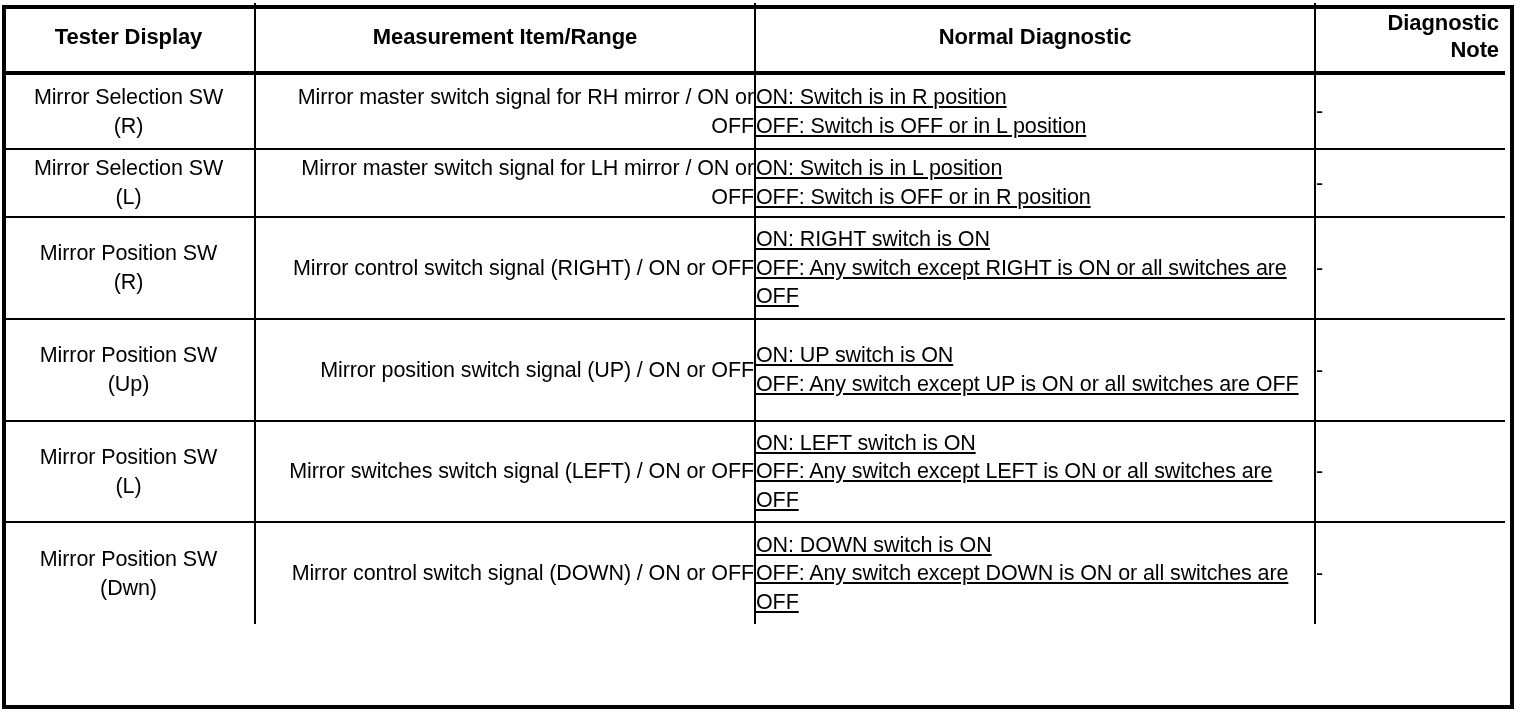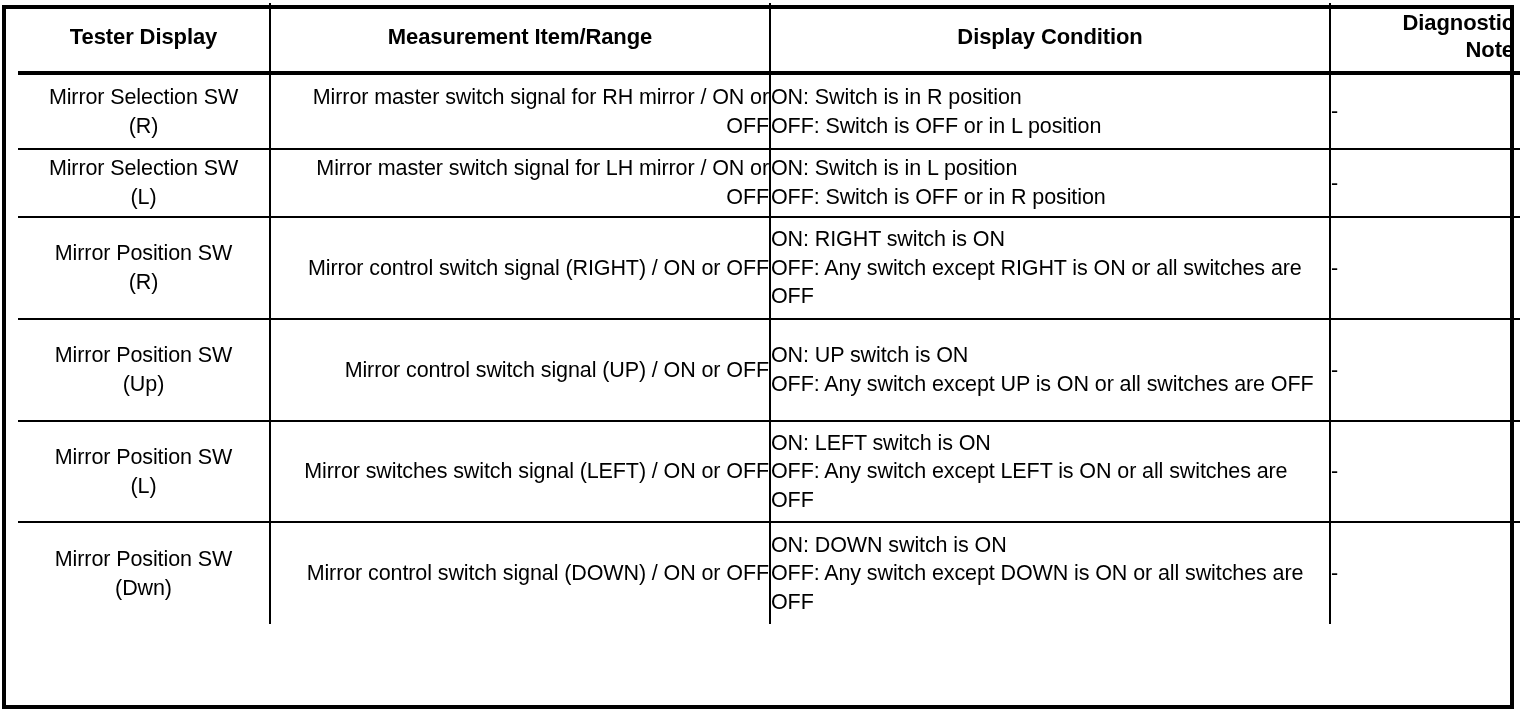--- a/index.html
+++ b/index.html
@@ -17,21 +17,21 @@
   .sheet {
     width: 1520px;
     height: 712px;
     position: relative;
     box-sizing: border-box;
   }
   table.spec {
     border-collapse: collapse;
     table-layout: fixed;
     width: 1448px;
-    margin-left: 18px;
+    margin-left: 3px;
     margin-top: 3px;
     border: 0;
   }
   
   .frame {
     position: absolute;
     left: 2px;
     top: 2px;
     width: 1512px;
     height: 704px;
@@ -80,20 +80,21 @@
   td.measure {
     text-align: right;
     padding: 0 8px 0 9px;
     vertical-align: middle;
   }
   td.normal {
     text-align: left;
     padding: 7px 8px 4px 8px;
     vertical-align: top;
     white-space: pre-line;
+    text-decoration: underline;
   }
   td.note {
     text-align: left;
     padding: 0 6px 0 9px;
     vertical-align: middle;
   }
 
   
   tr.r0 td { height: 76px; }
   tr.r1 td { height: 68px; }
@@ -112,21 +113,21 @@
     <colgroup>
       <col class="c1">
         <col class="c2">
         <col class="c3">
         <col class="c4">
     </colgroup>
     <thead>
       <tr>
         <th>Tester Display</th>
         <th>Measurement Item/Range</th>
-        <th>Display Condition</th>
+        <th>Normal Diagnostic</th>
         <th class="hdr-wrap" style="white-space: pre-line; text-align: right;">Diagnostic
 Note</th>
       </tr>
     </thead>
     <tbody>
       <tr class="r0">
         <td class="tester">Mirror Selection SW
 (R)</td>
         <td class="measure">Mirror master switch signal for RH mirror / ON or OFF</td>
         <td class="normal">ON: Switch is in R position
@@ -145,21 +146,21 @@
         <td class="tester">Mirror Position SW
 (R)</td>
         <td class="measure">Mirror control switch signal (RIGHT) / ON or OFF</td>
         <td class="normal">ON: RIGHT switch is ON
 OFF: Any switch except RIGHT is ON or all switches are OFF</td>
         <td class="note">-</td>
       </tr>
       <tr class="r3">
         <td class="tester">Mirror Position SW
 (Up)</td>
-        <td class="measure">Mirror control switch signal (UP) / ON or OFF</td>
+        <td class="measure">Mirror position switch signal (UP) / ON or OFF</td>
         <td class="normal">ON: UP switch is ON
 OFF: Any switch except UP is ON or all switches are OFF</td>
         <td class="note">-</td>
       </tr>
       <tr class="r4">
         <td class="tester">Mirror Position SW
 (L)</td>
         <td class="measure">Mirror switches switch signal (LEFT) / ON or OFF</td>
         <td class="normal">ON: LEFT switch is ON
 OFF: Any switch except LEFT is ON or all switches are OFF</td>

